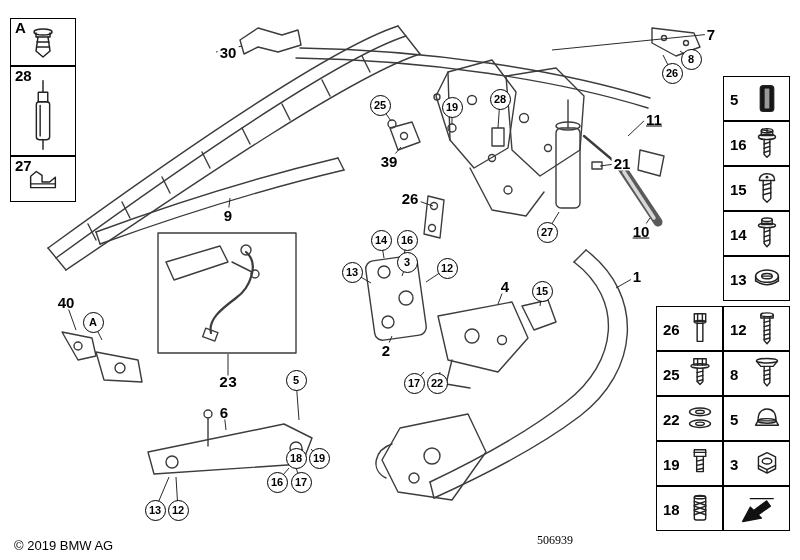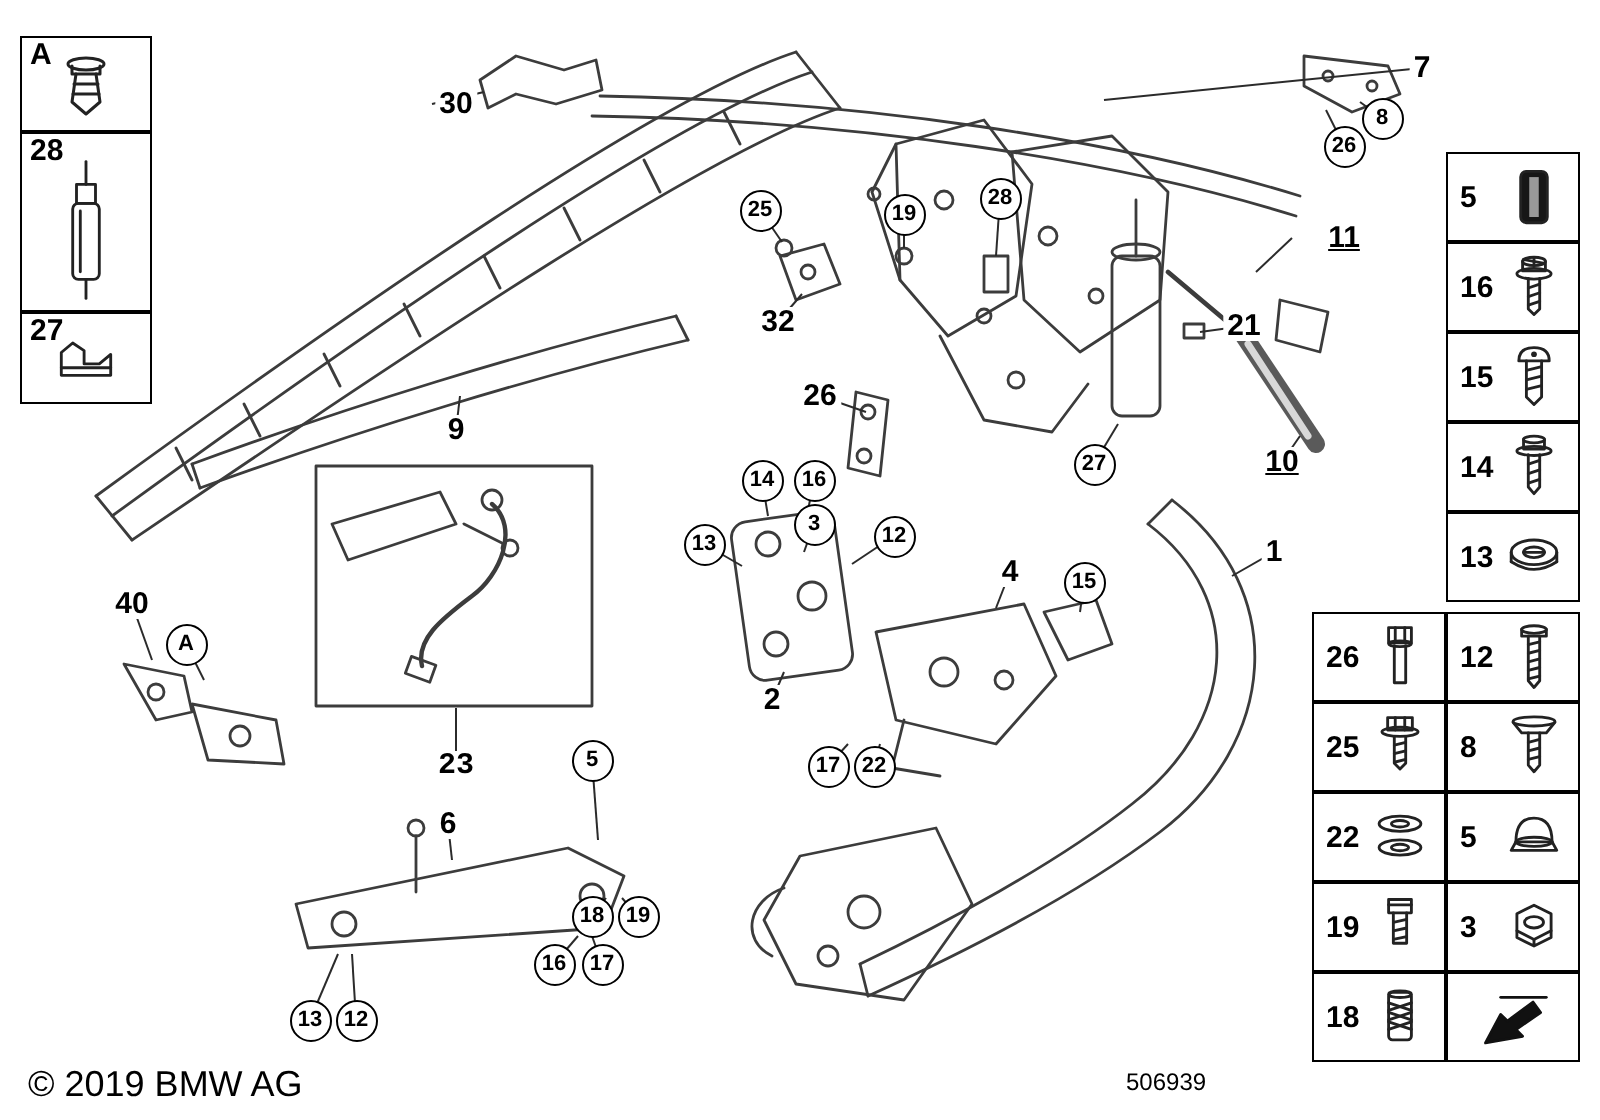--- a/index.html
+++ b/index.html
@@ -10,22 +10,22 @@
   .pbox-label{position:absolute;top:1px;left:4px;font-size:15px;font-weight:bold;line-height:1.1;}
   .cell-label{position:absolute;left:6px;top:50%;transform:translateY(-50%);font-size:15px;font-weight:bold;}
   .cell-icon{position:absolute;right:3px;top:50%;transform:translateY(-50%);}
   .center-icon{position:absolute;left:50%;top:55%;transform:translate(-50%,-50%);}
   .icon svg{display:block;}
   .co-plain{position:absolute;transform:translate(-50%,-50%);font-size:15px;font-weight:bold;
             background:#fff;padding:0 2px;line-height:1;white-space:nowrap;}
   .co-circle{position:absolute;width:21px;height:21px;margin-left:-10.5px;margin-top:-10.5px;
              border:1.5px solid #000;border-radius:50%;background:#fff;box-sizing:border-box;
              display:flex;align-items:center;justify-content:center;font-size:11px;font-weight:bold;}
-  .copyright{position:absolute;left:14px;bottom:7px;font-size:18px;}
-  .diagram-number{position:absolute;left:563px;bottom:12px;font-size:12px;}
+  .copyright{position:absolute;left:14px;bottom:7px;font-size:13px;}
+  .diagram-number{position:absolute;left:537px;bottom:12px;font-size:12px;font-family:Liberation Serif, serif;}
 </style>
 </head>
 <body>
 
 <div class="page">
 
   <svg class="layer" width="800" height="560" viewBox="0 0 800 560">
     <g stroke="#3c3c3c" stroke-width="1.4" fill="none" stroke-linejoin="round" stroke-linecap="round">
 
       <path d="M398,26 C330,48 180,152 48,248"></path>
@@ -155,23 +155,23 @@
       <line x1="319" y1="458" x2="311" y2="449" stroke="#2b2b2b" stroke-width="1"></line>
       <line x1="277" y1="482" x2="289" y2="468" stroke="#2b2b2b" stroke-width="1"></line>
       <line x1="301" y1="482" x2="296" y2="468" stroke="#2b2b2b" stroke-width="1"></line>
       <line x1="155" y1="510" x2="169" y2="477" stroke="#2b2b2b" stroke-width="1"></line>
       <line x1="178" y1="510" x2="176" y2="477" stroke="#2b2b2b" stroke-width="1"></line>
     </svg>
 
   <div id="callout-layer" class="layer">
       <div class="co-plain" style="left: 216px; top: 52px; margin-left: 12px;">30</div>
       <div class="co-plain" style="left: 711px; top: 34px;">7</div>
-      <div class="co-plain" style="left: 389px; top: 161px;">32</div>
+      <div class="co-plain" style="left: 389px; top: 161px;">39</div>
       <div class="co-plain" style="left: 410px; top: 198px;">26</div>
-      <div class="co-plain" style="left: 672px; top: 119px; text-decoration: underline;">11</div>
+      <div class="co-plain" style="left: 654px; top: 119px; text-decoration: underline;">11</div>
       <div class="co-plain" style="left: 622px; top: 163px;">21</div>
       <div class="co-plain" style="left: 641px; top: 231px; text-decoration: underline;">10</div>
       <div class="co-plain" style="left: 228px; top: 215px;">9</div>
       <div class="co-plain" style="left: 66px; top: 302px;">40</div>
       <div class="co-plain" style="left: 386px; top: 350px;">2</div>
       <div class="co-plain" style="left: 505px; top: 286px;">4</div>
       <div class="co-plain" style="left: 637px; top: 276px;">1</div>
       <div class="co-plain" style="left: 228px; top: 383px; font-family: Liberation Mono, monospace;">23</div>
       <div class="co-plain" style="left: 224px; top: 412px;">6</div>
       <div class="co-circle" style="left: 691px; top: 59px;">8</div>

